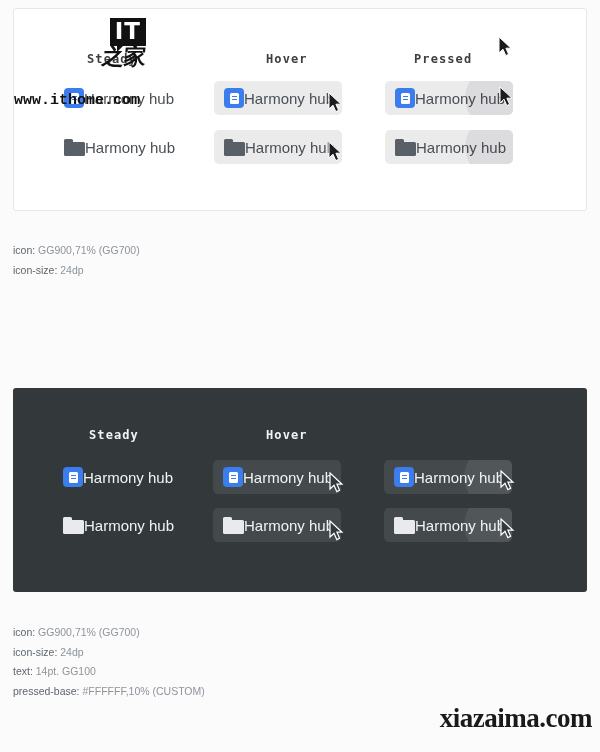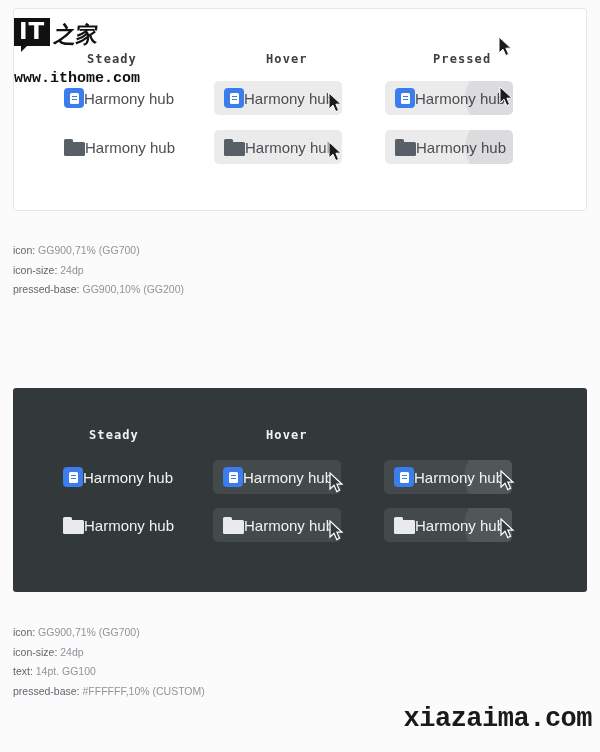--- a/index.html
+++ b/index.html
@@ -27,35 +27,35 @@
   .ico.app .inner::after{content:"";position:absolute;left:2px;top:3px;width:5px;height:1.5px;background:#3b7ded;box-shadow:0 3px 0 0 #3b7ded;}
   .ico.folder{width:21px;height:17px;}
   .ico.folder .tab{position:absolute;left:0;top:0;width:9px;height:4px;border-radius:1.5px 1.5px 0 0;}
   .ico.folder .body{position:absolute;left:0;top:3px;width:21px;height:14px;border-radius:1.5px;}
   .light .ico.folder .tab,.light .ico.folder .body{background:#595f66;}
   .dark .ico.folder .tab,.dark .ico.folder .body{background:#e8eaed;}
   .cursor{position:absolute;width:15px;height:21px;}
   .spec{position:absolute;left:13px;font-size:10.5px;line-height:19.5px;color:#8e949a;}
   .spec .k{font-weight:normal;color:#5f666d;}
   .wm-logo{position:absolute;left:14px;top:18px;width:132px;}
-  .wm-logo .row1{display:flex;align-items:flex-end;}
+  .wm-logo .row1{display:flex;align-items:flex-end;flex-direction:column;}
   .wm-logo .it{background:#111;color:#fff;font-weight:bold;font-size:23px;line-height:23px;letter-spacing:1px;padding:2px 5px 3px 5px;font-family:"DejaVu Sans",sans-serif;position:relative;}
   .wm-logo .it::after{content:"";position:absolute;left:7px;bottom:-6px;border-left:7px solid #111;border-bottom:7px solid transparent;}
   .wm-logo .cn{color:#111;font-weight:bold;font-size:22px;line-height:22px;margin-left:4px;font-family:"DejaVu Sans",sans-serif;transform:skewX(-6deg);}
   .wm-logo .url{color:#111;font-weight:bold;font-size:15px;margin-top:24px;font-family:Liberation Mono, monospace;}
-  .wm-bottom{position:absolute;right:8px;bottom:18px;font-size:27px;font-weight:bold;color:#1a1a1a;font-family:Liberation Mono, monospace;letter-spacing:-0.5px;text-shadow:1px 1px 0 rgba(255,255,255,0.6);}
+  .wm-bottom{position:absolute;right:8px;bottom:18px;font-size:27px;font-weight:bold;color:#1a1a1a;font-family:Liberation Serif, serif;letter-spacing:-0.5px;text-shadow:1px 1px 0 rgba(255,255,255,0.6);}
 </style>
 </head>
 <body>
 
 <div class="panel light">
 
   <div class="col-head" style="left:73px;top:43px;">Steady</div>
   <div class="col-head" style="left:252px;top:43px;">Hover</div>
-  <div class="col-head" style="left:419px;top:43px;">Pressed</div>
+  <div class="col-head" style="left:400px;top:43px;">Pressed</div>
 
   <div class="chip" style="left:40px;top:72px;width:140px;">
     <span class="ico app">
         <span class="inner"></span>
       </span>
     <span class="label">Harmony hub</span>
   </div>
 
   <div class="chip hover-light" style="left:200px;top:72px;width:128px;">
     <span class="ico app">
@@ -107,21 +107,20 @@
 <svg class="cursor" style="left:499px;top:86px;" viewBox="0 0 15 21">
   <path d="M1 1 L1 17 L5 13.2 L7.8 19.6 L10.6 18.3 L7.9 12.2 L13 12.2 Z" fill="#1c1c1e" stroke="#ffffff" stroke-width="1"></path>
 </svg>
 <svg class="cursor" style="left:328px;top:141px;" viewBox="0 0 15 21">
   <path d="M1 1 L1 17 L5 13.2 L7.8 19.6 L10.6 18.3 L7.9 12.2 L13 12.2 Z" fill="#1c1c1e" stroke="#ffffff" stroke-width="1"></path>
 </svg>
 
 <div class="spec" style="top:241px;">
   <div><span class="k">icon:</span> <span>GG900,71% (GG700)</span></div>
   <div><span class="k">icon-size:</span> <span>24dp</span></div>
-  <div><span class="k">pressed-base:</span> <span>GG900,10% (GG200)</span></div>
 </div>
 
 <div class="panel dark">
 
   <div class="col-head" style="left:76px;top:40px;">Steady</div>
   <div class="col-head" style="left:253px;top:40px;">Hover</div>
 
   <div class="chip" style="left:40px;top:72px;width:140px;">
     <span class="ico app">
         <span class="inner"></span>

